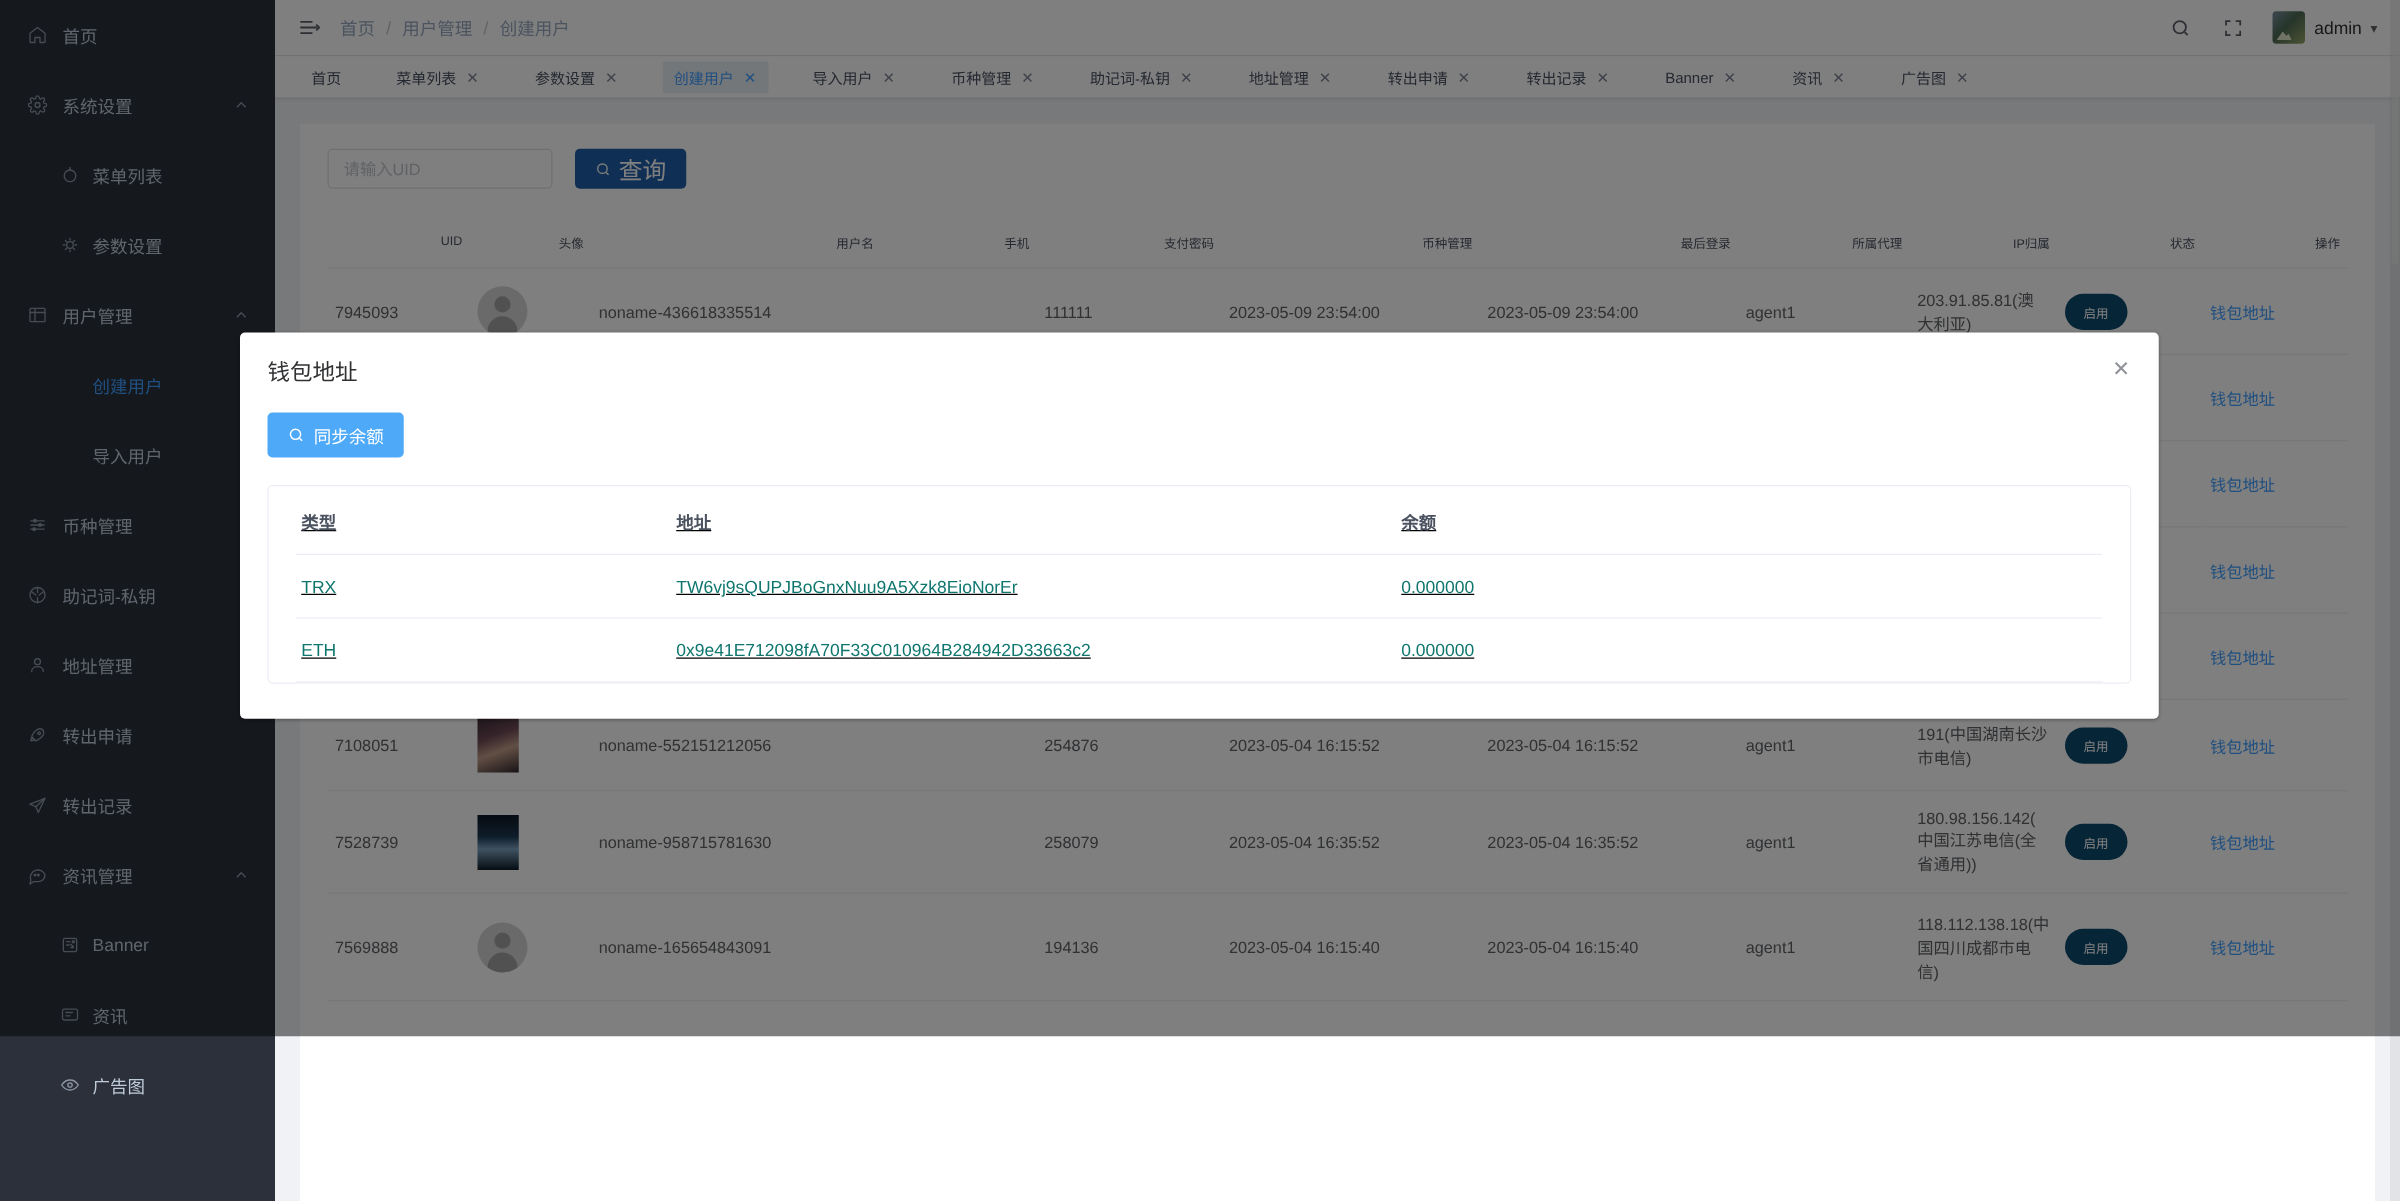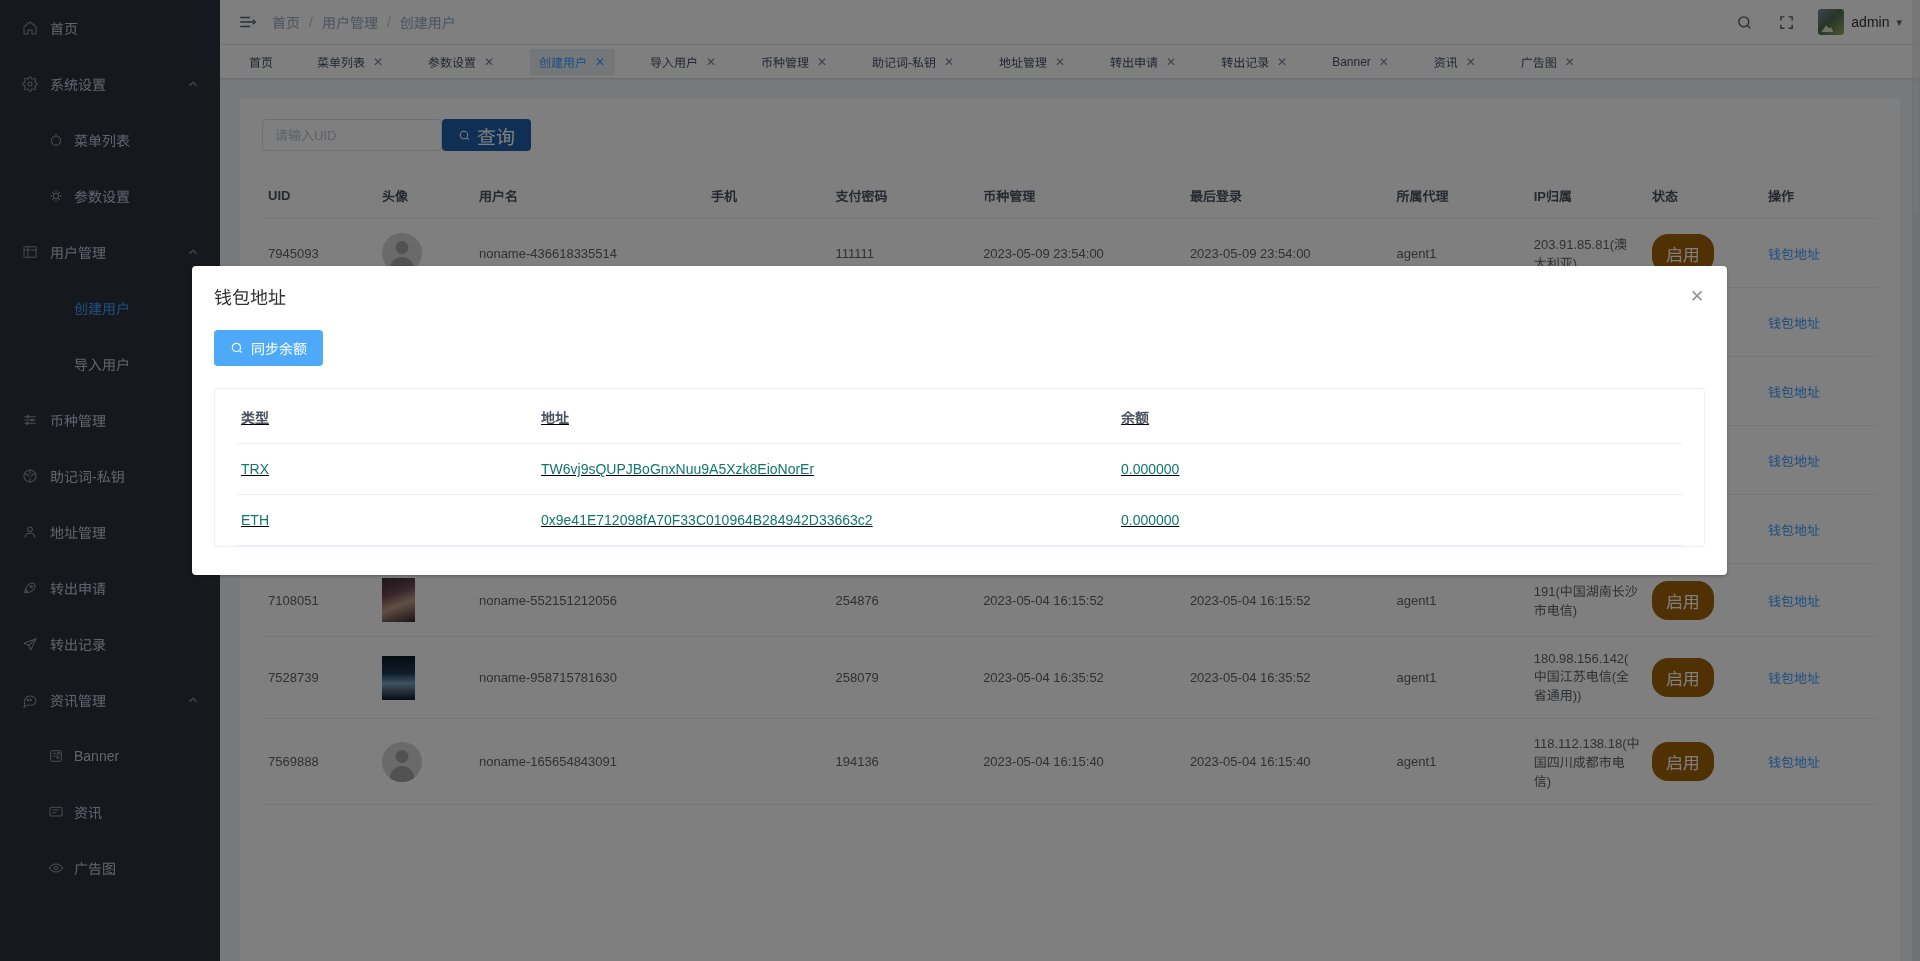--- a/index.html
+++ b/index.html
@@ -5,21 +5,21 @@
 <style>
   * { box-sizing: border-box; }
   html, body {
     margin: 0; padding: 0;
     width: 1920px; height: 961px;
     overflow: hidden;
     font-family: "Liberation Sans", "DejaVu Sans", sans-serif;
     font-size: 14px;
     background: #f0f2f5;
   }
-  #app { position: relative; width: 1920px; height: 961px; display: flex; }
+  #app { position: relative; width: 1920px; height: 829px; display: flex; }
 
   
   .sidebar {
     width: 220px; height: 961px; flex: 0 0 220px;
     background: #2b303b;
     overflow: hidden;
     position: relative; z-index: 5;
   }
   .menu-item {
     display: flex; align-items: center;
@@ -106,41 +106,41 @@
     border-radius: 50%;
   }
   .tag.active .tag-close { color: #409eff; }
 
   
   .content {
     flex: 1 1 auto; padding: 20px 20px 0 20px;
     overflow: hidden;
   }
   .panel { background: #fff; min-height: 880px; padding: 20px 22px; }
-  .filter-row { display: flex; align-items: center; gap: 0; margin-bottom: 22px; }
+  .filter-row { display: flex; align-items: center; gap: 18px; margin-bottom: 22px; }
   .uid-input {
     width: 180px; height: 32px;
     border: 1px solid #dcdfe6; border-radius: 4px;
     padding: 0 12px; font-size: 13px; color: #606266;
     outline: none;
     background: #fff;
   }
   .uid-input::placeholder { color: #c0c4cc; }
   .btn-primary {
     height: 32px; padding: 0 16px;
     background: #1f5fa9; color: #fff;
     border: none; border-radius: 4px;
     font-size: 19px; cursor: pointer;
     display: inline-flex; align-items: center; gap: 6px;
   }
   .btn-primary svg { width: 13px; height: 13px; }
 
   table.data-table { width: 100%; border-collapse: collapse; table-layout: fixed; }
   table.data-table th {
-    text-align: left; font-weight: 700; font-size: 13px; color: #4c5360;
+    text-align: right; font-weight: 400; font-size: 10px; color: #4c5360;
     padding: 13px 6px; border-bottom: 1px solid #ebeef5;
   }
   table.data-table td {
     font-size: 13px; color: #606266;
     padding: 14px 6px; border-bottom: 1px solid #ebeef5;
     vertical-align: middle;
     word-break: break-word;
   }
   .col-uid { width: 108px; }
   .col-avatar { width: 92px; }
@@ -167,21 +167,21 @@
     content: ""; position: absolute; left: 50%; top: 24px;
     transform: translateX(-50%);
     width: 24px; height: 18px; border-radius: 12px 12px 0 0; background: #a3a3a3;
   }
   .ava-photo { width: 33px; height: 44px; background: #23323f; overflow:hidden; position:relative;}
   .ava-photo.p1 { background: linear-gradient(160deg,#3a2b33 0%,#6e4a57 35%,#c49f8a 60%,#32262c 100%); }
   .ava-photo.p2 { background: linear-gradient(180deg,#0b1623 0%,#1d3b56 40%,#7fa5c4 62%,#0d1a26 100%); }
   .badge-status {
     display: inline-block; min-width: 50px; text-align: center;
     padding: 7px 14px; border-radius: 16px;
-    background: #a16207; color: #fff; font-size: 17px;
+    background: #0c4a6e; color: #fff; font-size: 10px;
     cursor: pointer;
   }
   .link-op { color: #409eff; font-size: 13px; cursor: pointer; }
 
   
   .modal-mask {
     position: absolute; inset: 0;
     background: rgba(0,0,0,.5);
     z-index: 20;
   }

